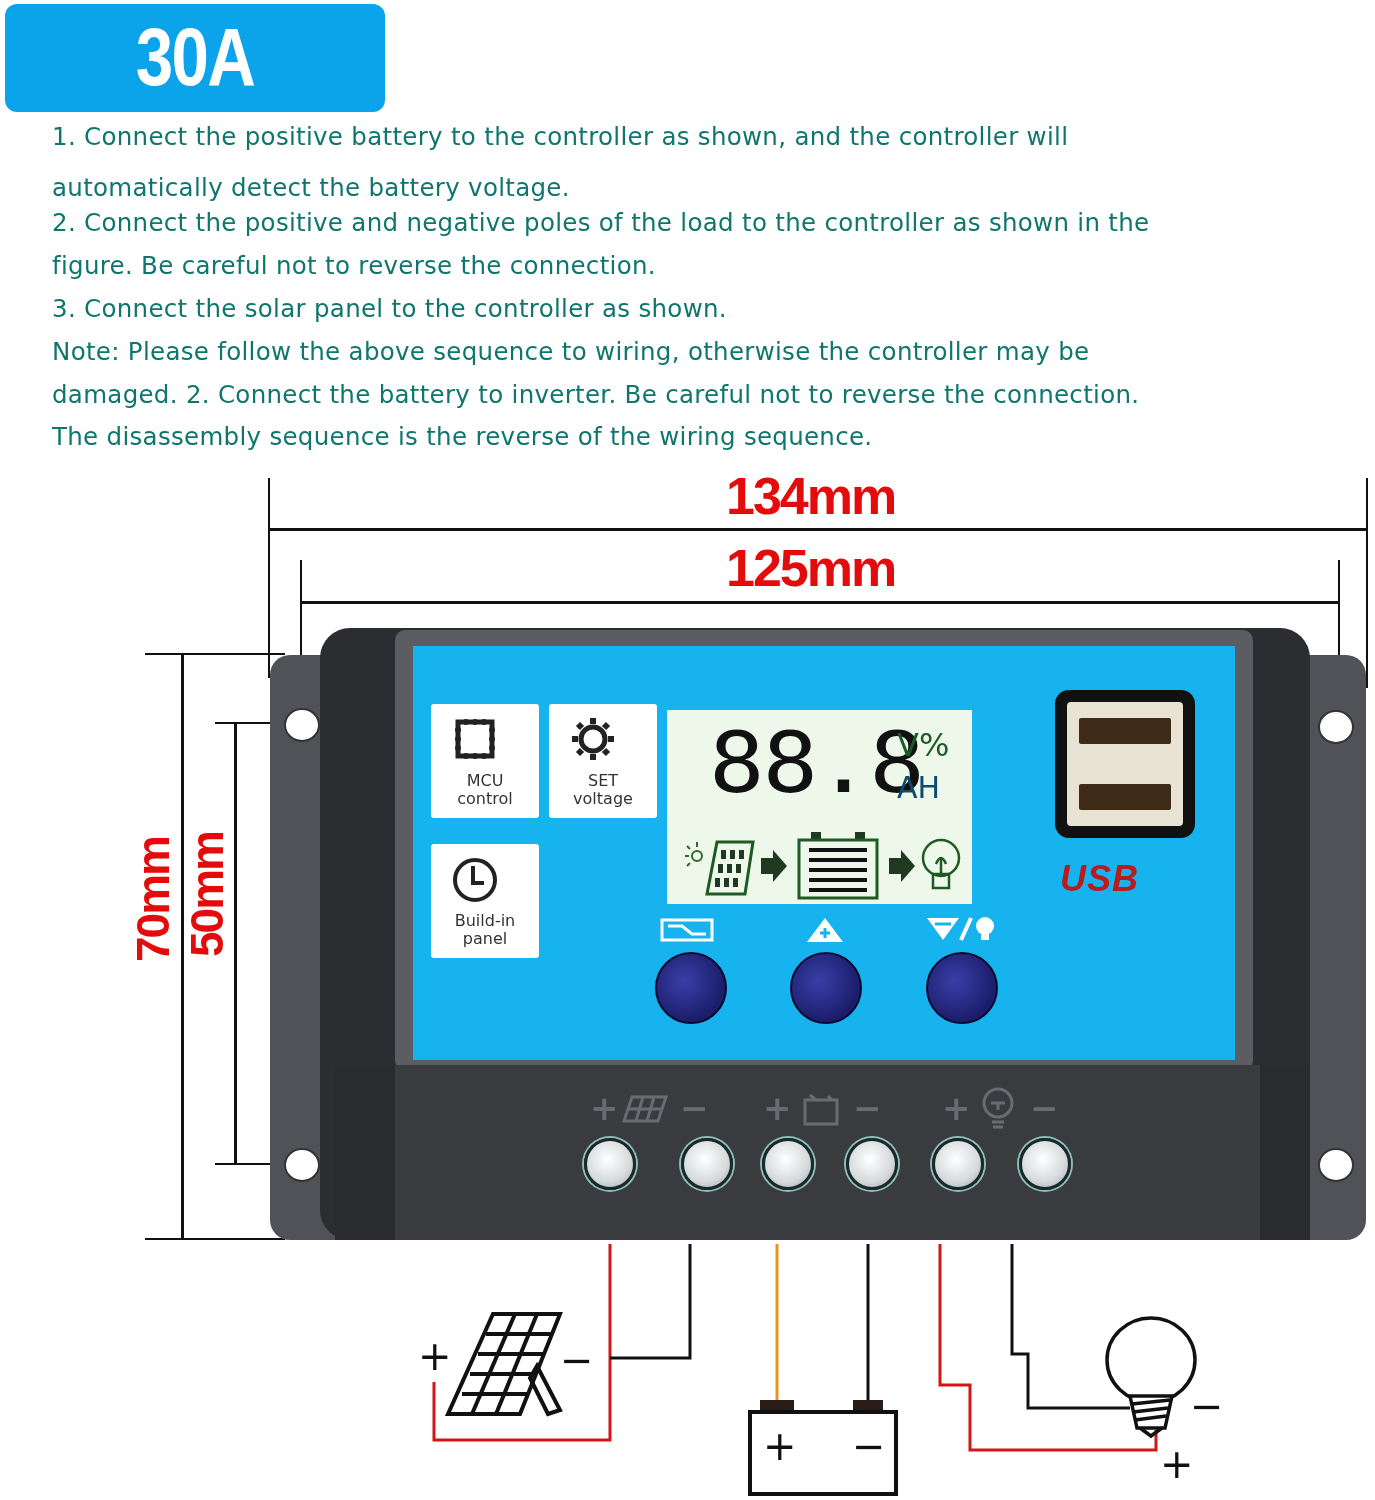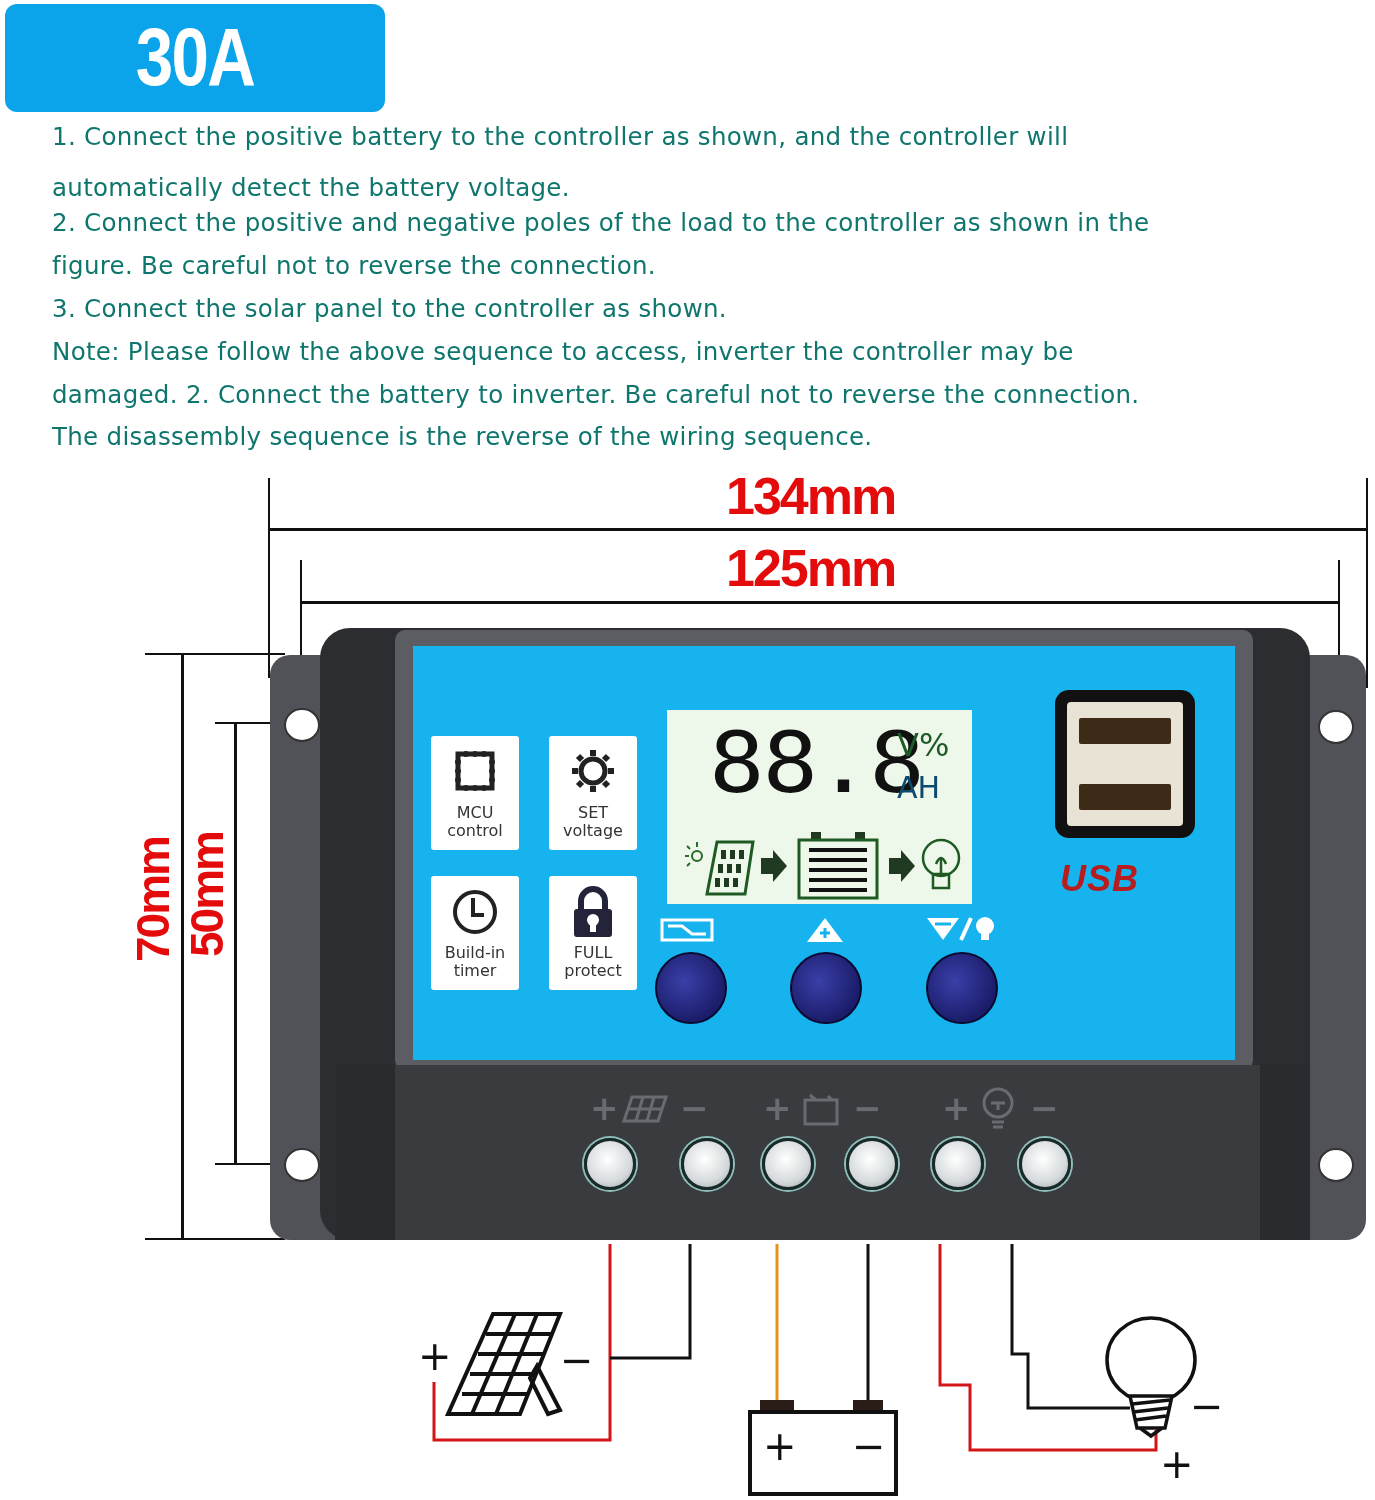--- a/index.html
+++ b/index.html
@@ -10,21 +10,21 @@
   .instr{position:absolute;left:52px;font-size:24.5px;color:#0f766e;white-space:nowrap;letter-spacing:0.3px;}
   .dim-label{position:absolute;color:#e30b0b;font-family:"Liberation Sans",sans-serif;font-weight:bold;font-size:52px;letter-spacing:-2px;}
   .line{position:absolute;background:#111;}
   
   #flange{left:270px;top:655px;width:1096px;height:585px;background:#505257;border-radius:20px;}
   .hole{position:absolute;width:32px;height:30px;border-radius:50%;background:#fff;border:2px solid #333;}
   #body-dark{left:320px;top:628px;width:990px;height:612px;background:#2c2d30;border-radius:30px;}
   #bezel{left:395px;top:630px;width:858px;height:440px;background:#5b5d62;border-radius:10px;}
   #screen{left:413px;top:646px;width:822px;height:414px;background:#16b3ee;}
   #title{position:absolute;left:0;right:0;top:6px;text-align:center;color:#dff6ff;font-size:32px;letter-spacing:0.5px;}
-  .feature{position:absolute;width:88px;height:114px;background:#fff;border-radius:3px;text-align:center;margin-top:32px;}
+  .feature{position:absolute;width:108px;height:114px;background:#fff;border-radius:3px;text-align:center;}
   .feature .flabel{position:absolute;left:0;right:0;top:68px;font-size:16px;line-height:18px;color:#333;}
   .feature svg{position:absolute;left:19px;top:8px;}
   #lcd{left:667px;top:710px;width:305px;height:194px;background:#eef8ea;}
   #lcd-digits{position:absolute;left:42px;top:4px;font-family:"DejaVu Sans Mono",monospace;font-size:84px;color:#111;letter-spacing:-2px;transform:scaleX(1.1);transform-origin:left;}
   #lcd-u1{position:absolute;left:230px;top:16px;font-size:32px;color:#1d5a25;}
   #lcd-u2{position:absolute;left:230px;top:60px;font-size:30px;color:#0c4a6e;}
   .round-btn{position:absolute;width:68px;height:68px;border-radius:50%;background:radial-gradient(circle at 40% 40%,#3a3fa8,#1b1d6a 70%);border:2px solid #0a0a30;}
   #usb-port{left:1055px;top:690px;width:140px;height:148px;background:#111;border-radius:14px;}
   #usb-inner{position:absolute;left:12px;top:12px;width:116px;height:124px;background:#e9e3d6;border-radius:4px;}
   .usb-slot{position:absolute;left:12px;width:92px;height:26px;background:#3d2a17;border-radius:2px;}
@@ -42,21 +42,21 @@
 <div id="badge" class="abs">
   <div id="badge-text">30A</div>
 </div>
 
 <div>
   <div class="instr" style="top:122px">1. Connect the positive battery to the controller as shown, and the controller will</div>
   <div class="instr" style="top:173px"> automatically detect the battery voltage.</div>
   <div class="instr" style="top:208px">2. Connect the positive and negative poles of the load to the controller as shown in the</div>
   <div class="instr" style="top:251px"> figure. Be careful not to reverse the connection.</div>
   <div class="instr" style="top:294px">3. Connect the solar panel to the controller as shown.</div>
-  <div class="instr" style="top:337px">Note: Please follow the above sequence to access, inverter the controller may be</div>
+  <div class="instr" style="top:337px">Note: Please follow the above sequence to wiring, otherwise the controller may be</div>
   <div class="instr" style="top:380px">damaged.  2. Connect the battery to inverter. Be careful not to reverse the connection.</div>
   <div class="instr" style="top:422px">The disassembly sequence is the reverse of the wiring sequence.</div>
 </div>
 
 <div>
   <div class="line" style="left:268px;top:478px;width:2px;height:200px"></div>
   <div class="line" style="left:1366px;top:478px;width:2px;height:210px"></div>
   <div class="line" style="left:268px;top:528px;width:1100px;height:3px"></div>
   <div class="dim-label" style="left:726px;top:466px">134mm</div>
 
@@ -120,30 +120,21 @@
           <line x1="14" y1="38" x2="10" y2="42"></line>
         </g>
     </svg>
     <div class="flabel"><span>SET</span><br><span>voltage</span></div>
   </div>
   <div class="feature" style="left:18px;top:198px">
     <svg width="50" height="56" viewBox="0 0 50 56">
       <circle cx="25" cy="28" r="20" fill="none" stroke="#222" stroke-width="4"></circle>
       <polyline points="23,14 23,31 34,31" fill="none" stroke="#222" stroke-width="4"></polyline>
     </svg>
-    <div class="flabel"><span>Build-in</span><br><span>timer</span></div>
-  </div>
-  <div class="feature" style="left:136px;top:198px">
-    <svg width="50" height="56" viewBox="0 0 50 56">
-      <path d="M13 26 V17 a12 12 0 0 1 24 0 V26" fill="none" stroke="#23233a" stroke-width="6"></path>
-      <rect x="6" y="25" width="38" height="28" rx="3" fill="#23233a"></rect>
-      <circle cx="25" cy="36" r="6" fill="#fff"></circle>
-        <rect x="22" y="38" width="6" height="10" fill="#fff"></rect>
-    </svg>
-    <div class="flabel"><span>FULL</span><br><span>protect</span></div>
+    <div class="flabel"><span>Build-in</span><br><span>panel</span></div>
   </div>
 
   <svg class="abs" style="left:247px;top:272px" width="54" height="24" viewBox="0 0 54 24">
     <rect x="2" y="2" width="50" height="20" fill="none" stroke="#fff" stroke-width="3"></rect>
     <polyline points="8,8 22,8 32,16 46,16" fill="none" stroke="#fff" stroke-width="3"></polyline>
   </svg>
   <svg class="abs" style="left:392px;top:270px" width="40" height="28" viewBox="0 0 40 28">
     <polygon points="20,2 38,26 2,26" fill="#fff"></polygon>
     <path d="M20 12 V22 M15 17 H25" stroke="#16b3ee" stroke-width="3"></path>
   </svg>

